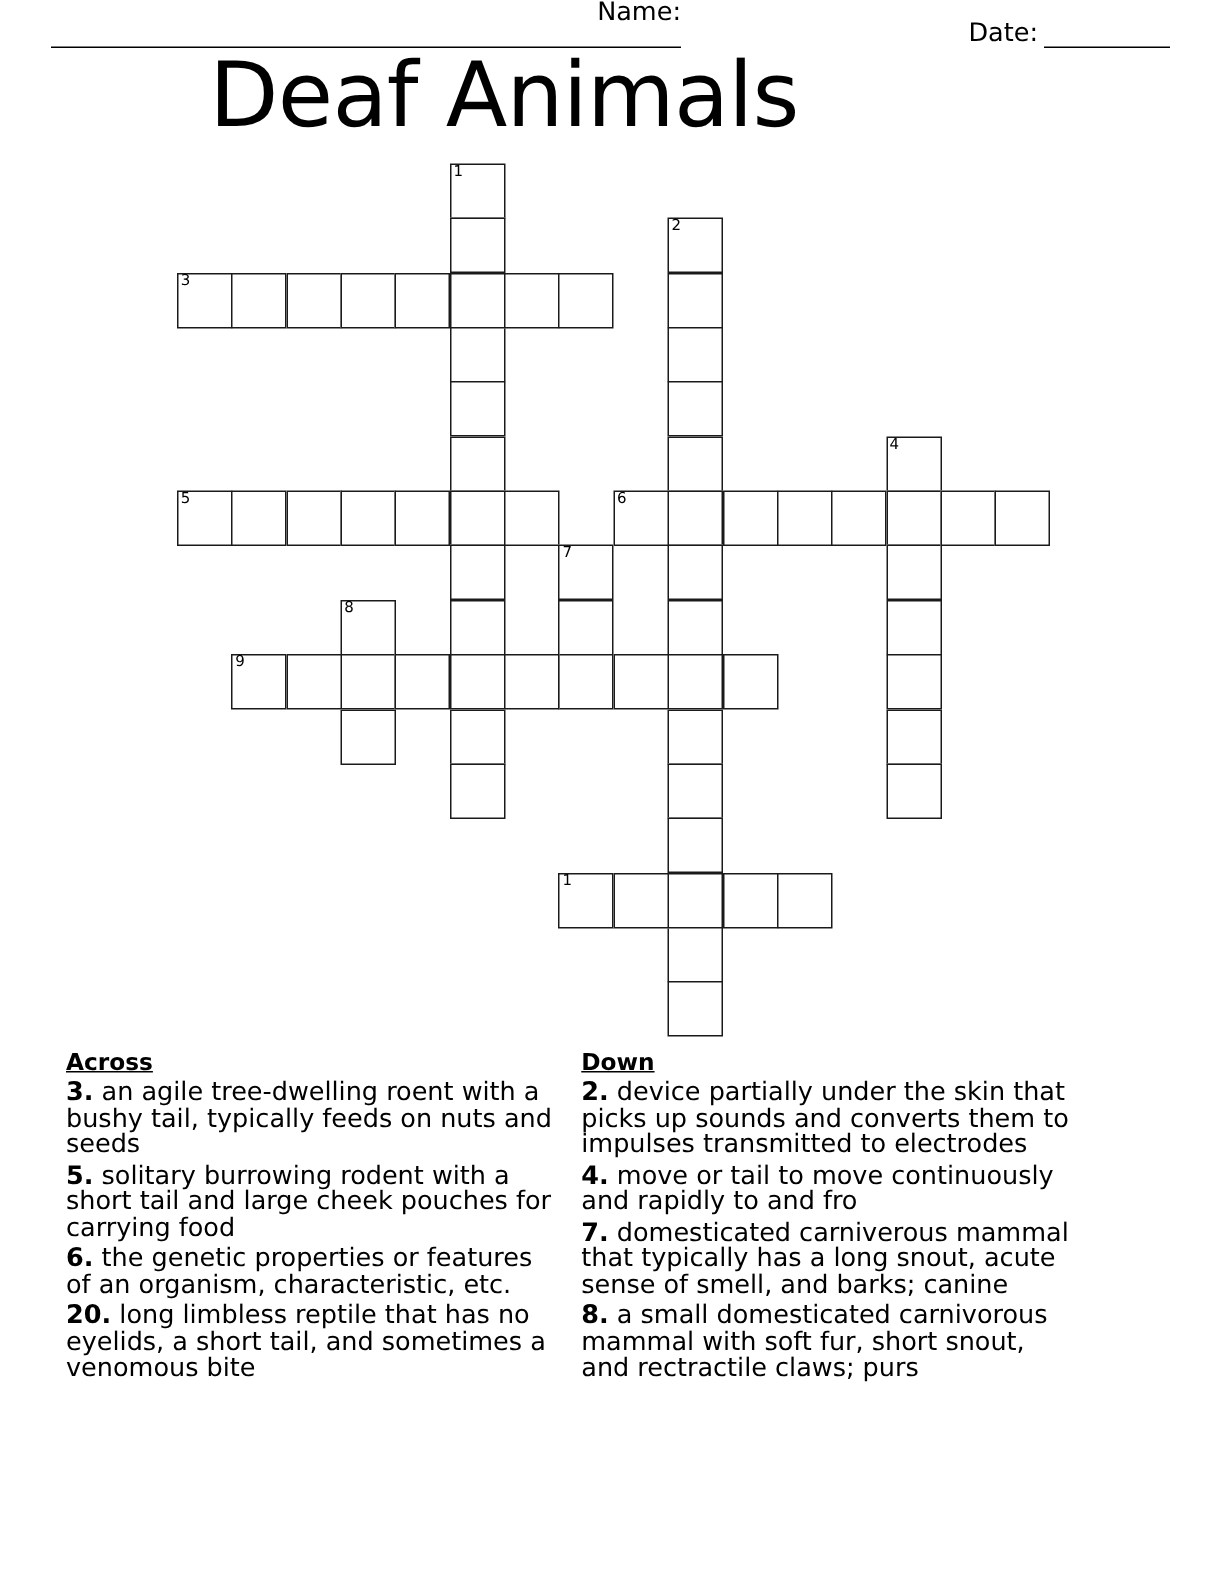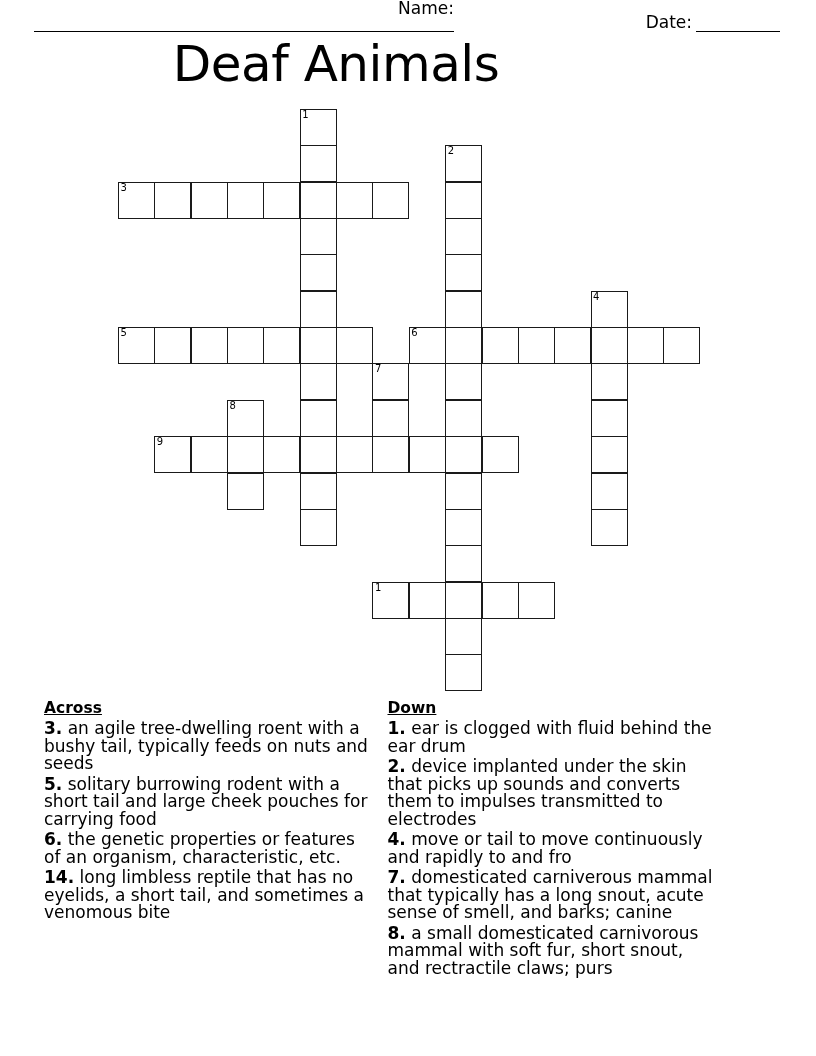--- a/index.html
+++ b/index.html
@@ -45,21 +45,21 @@
   #date-block { display: flex; align-items: flex-end; margin-left: auto; }
 
   
   #puzzle-title {
     position: absolute;
     left: 0;
     top: 34px;
     width: 672px;
     text-align: center;
     font-family: "DejaVu Sans", "Liberation Sans", sans-serif;
-    font-size: 50px;
+    font-size: 60px;
     font-weight: 400;
     letter-spacing: -0.5px;
     line-height: 60px;
   }
 
   
   #crossword-grid {
     position: absolute;
     left: 0;
     top: 0;
@@ -220,26 +220,25 @@
     <div class="cw-cell" style="left: 517.85px; top: 581.55px;"></div>
   </div>
 
 <div id="clues">
   <div class="clue-col" id="across-col">
     <div class="clue-heading">Across</div>
     <div id="across-list">
         <div class="clue-item"><span class="clue-num">3.</span><span class="clue-text"> an agile tree-dwelling roent with a bushy tail, typically feeds on nuts and seeds</span></div>
         <div class="clue-item"><span class="clue-num">5.</span><span class="clue-text"> solitary burrowing rodent with a short tail and large cheek pouches for carrying food</span></div>
         <div class="clue-item"><span class="clue-num">6.</span><span class="clue-text"> the genetic properties or features of an organism, characteristic, etc.</span></div>
-        <div class="clue-item"><span class="clue-num">14.</span><span class="clue-text"> long limbless reptile that has no eyelids, a short tail, and sometimes a venomous bite</span></div>
+        <div class="clue-item"><span class="clue-num">20.</span><span class="clue-text"> long limbless reptile that has no eyelids, a short tail, and sometimes a venomous bite</span></div>
       </div>
   </div>
   <div class="clue-col right" id="down-col">
     <div class="clue-heading">Down</div>
     <div id="down-list">
-        <div class="clue-item"><span class="clue-num">1.</span><span class="clue-text"> ear is clogged with fluid behind the ear drum</span></div>
-        <div class="clue-item"><span class="clue-num">2.</span><span class="clue-text"> device implanted under the skin that picks up sounds and converts them to impulses transmitted to electrodes</span></div>
+        <div class="clue-item"><span class="clue-num">2.</span><span class="clue-text"> device partially under the skin that picks up sounds and converts them to impulses transmitted to electrodes</span></div>
         <div class="clue-item"><span class="clue-num">4.</span><span class="clue-text"> move or tail to move continuously and rapidly to and fro</span></div>
         <div class="clue-item"><span class="clue-num">7.</span><span class="clue-text"> domesticated carniverous mammal that typically has a long snout, acute sense of smell, and barks; canine</span></div>
         <div class="clue-item"><span class="clue-num">8.</span><span class="clue-text"> a small domesticated carnivorous mammal with soft fur, short snout, and rectractile claws; purs</span></div>
       </div>
   </div>
 </div>
 
 </body></html>

